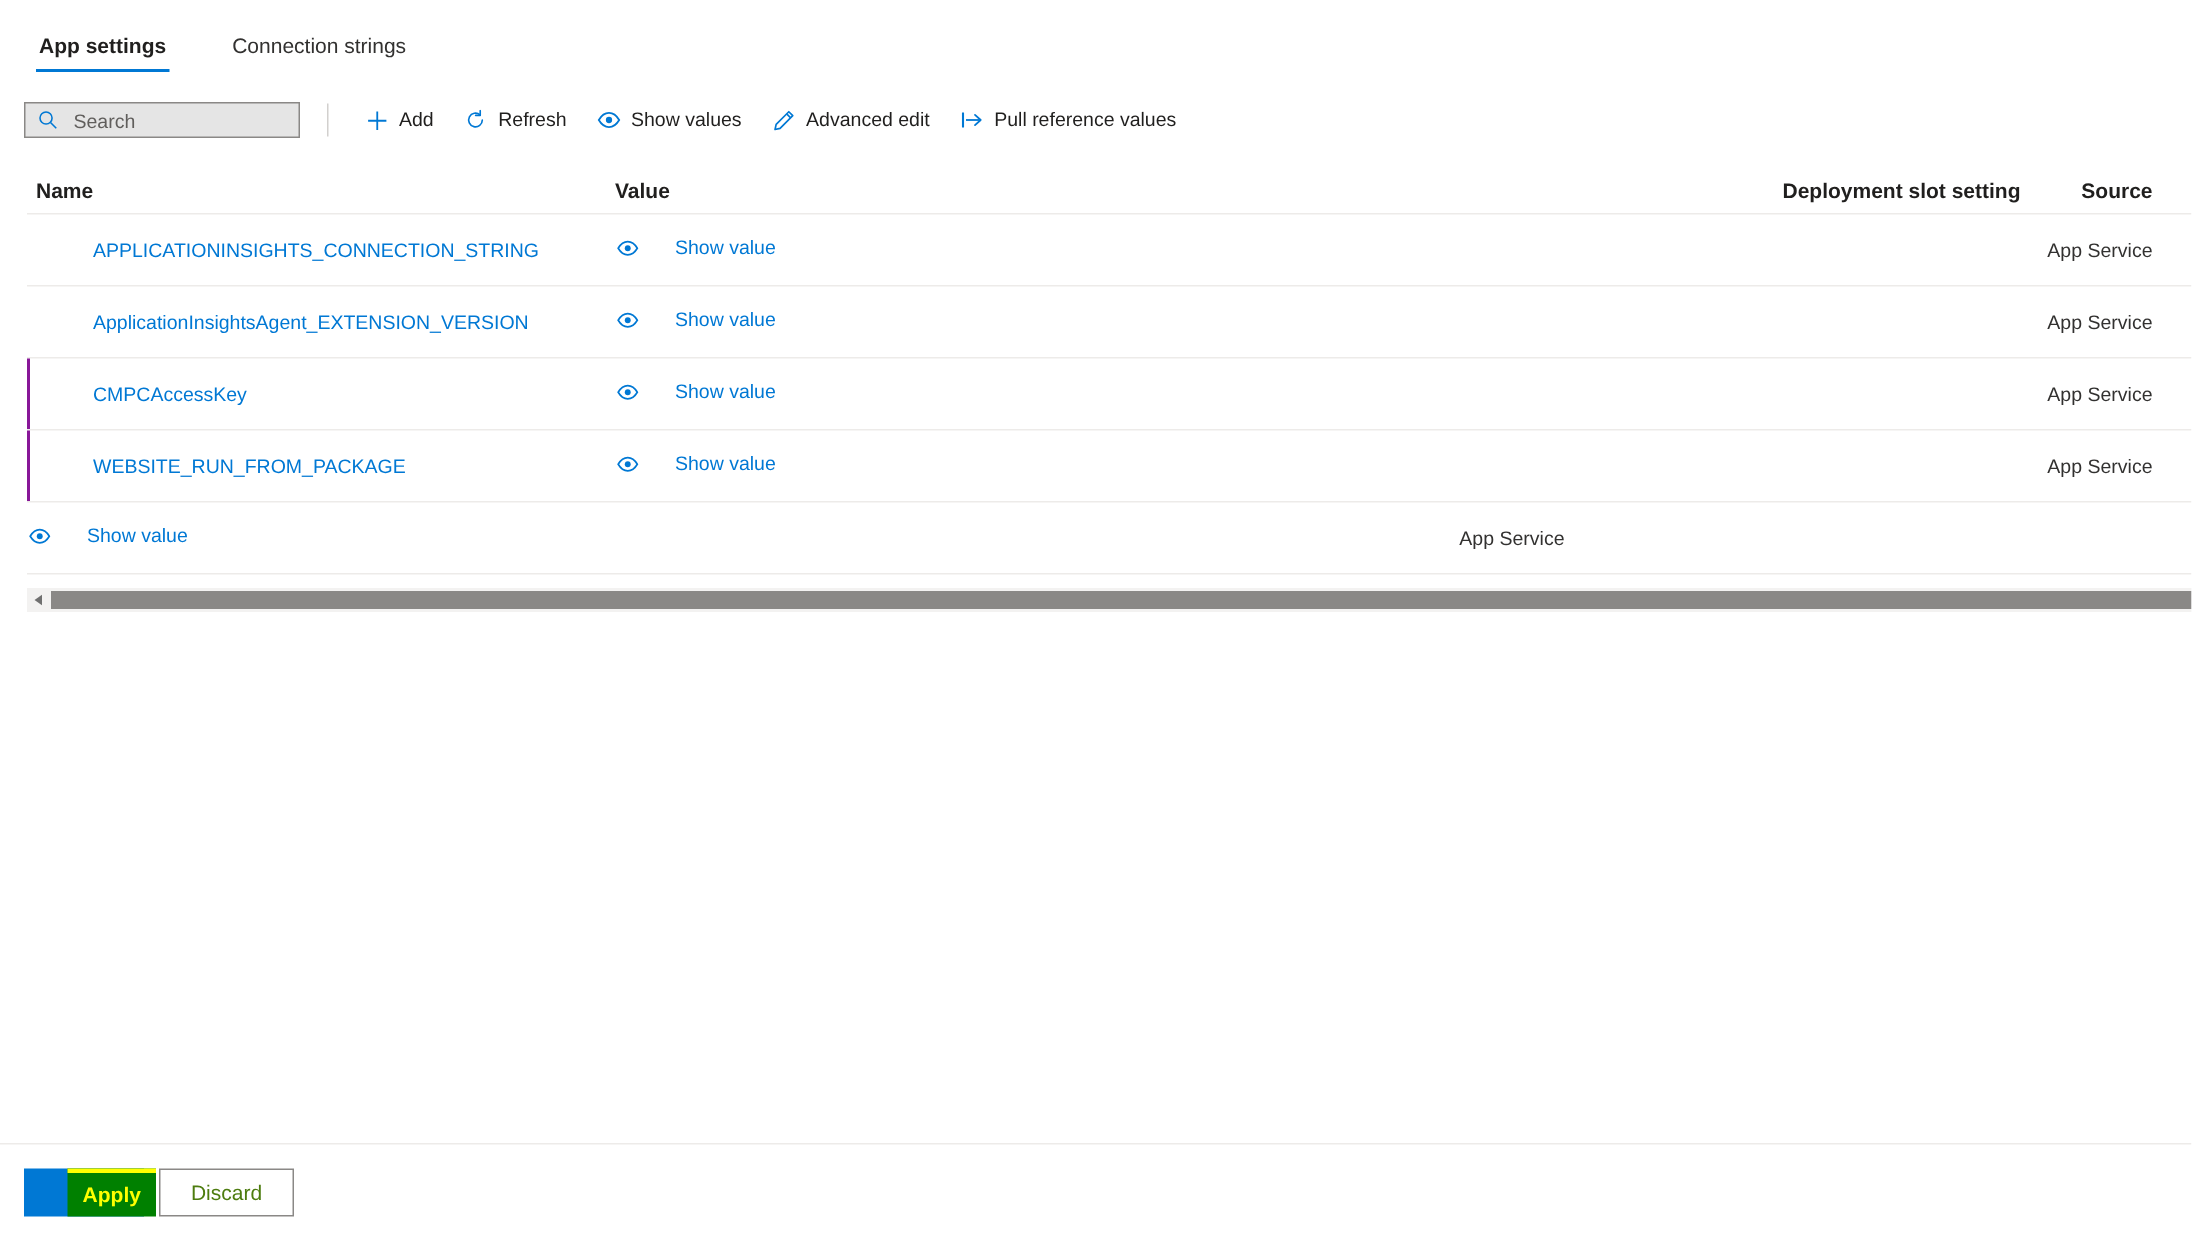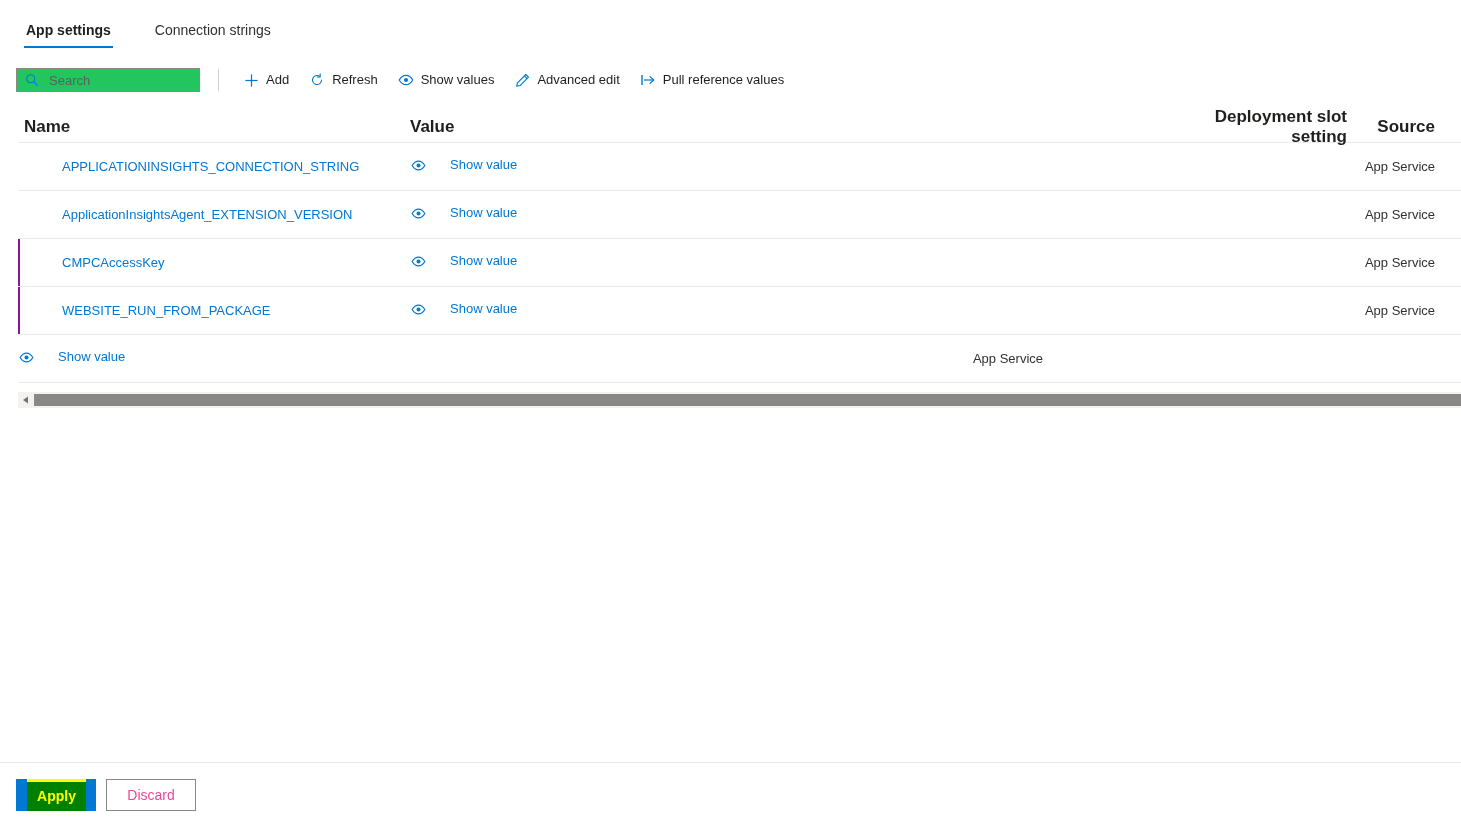--- a/index.html
+++ b/index.html
@@ -56,21 +56,21 @@
     padding-left: 16px;
     margin-top: 16px;
     height: 32px;
   }
   .search-box {
     display: flex;
     align-items: center;
     width: 184px;
     height: 24px;
     border: 1px solid #8a8886;
-    background: #22c55e;
+    background: #e5e5e5;
     box-sizing: border-box;
     padding: 0 6px;
   }
   .search-box .ico {
     flex: 0 0 auto;
     display: flex;
     align-items: center;
     justify-content: center;
     width: 18px;
     height: 18px;
@@ -125,21 +125,21 @@
     margin-top: 16px;
     padding-left: 18px;
     position: relative;
   }
   .grid-head {
     display: flex;
     align-items: center;
     height: 30px;
     border-bottom: 1px solid #edebe9;
     font-weight: bold;
-    font-size: 17px;
+    font-size: 14px;
     color: #201f1e;
   }
   .grid-row {
     display: flex;
     align-items: center;
     height: 47px;
     border-bottom: 1px solid #edebe9;
     position: relative;
   }
   .col-name   { width: 392px; flex: 0 0 392px; padding-left: 6px; box-sizing: border-box; }
@@ -240,21 +240,21 @@
     border: 0;
     color: #ffffff;
     font-family: "Liberation Sans", sans-serif;
     font-size: 14px;
     cursor: pointer;
     padding: 0;
   }
   
   .btn-highlight {
     position: absolute;
-    left: 11px;
+    left: 29px;
     top: 0px;
     width: 59px;
     height: 32px;
     background: #008000;
     border-top: 3px solid #ffff00;
     box-sizing: border-box;
     display: flex;
     align-items: center;
     justify-content: center;
     pointer-events: none;
@@ -264,21 +264,21 @@
     font-size: 14px;
     font-weight: bold;
     font-family: "Liberation Sans", sans-serif;
   }
   .btn-default {
     height: 32px;
     min-width: 90px;
     padding: 0 16px;
     background: #ffffff;
     border: 1px solid #8a8886;
-    color: #ec4899;
+    color: #4d7c0f;
     font-family: "Liberation Sans", sans-serif;
     font-size: 14px;
     cursor: pointer;
   }
 </style>
 </head>
 <body>
 
 <div class="tabs">
   <div class="tab active">

